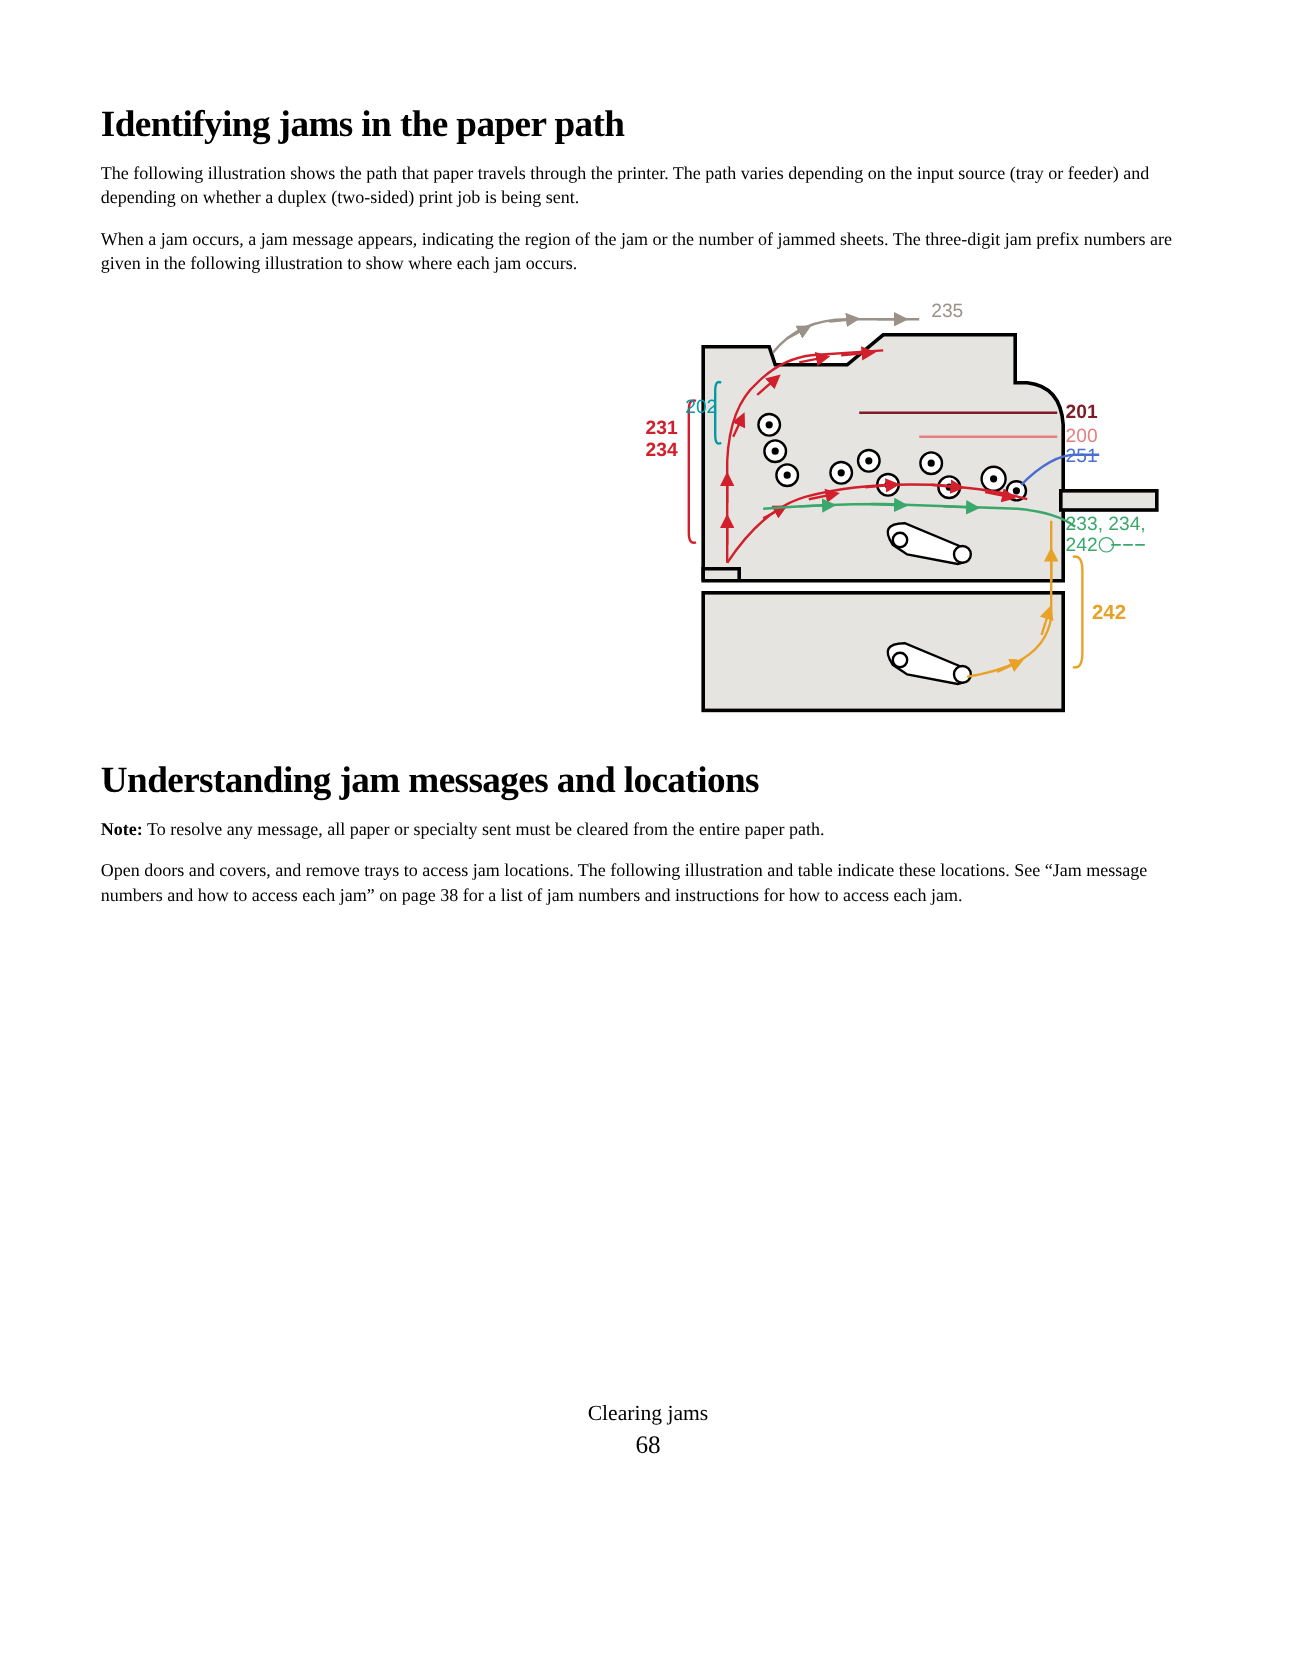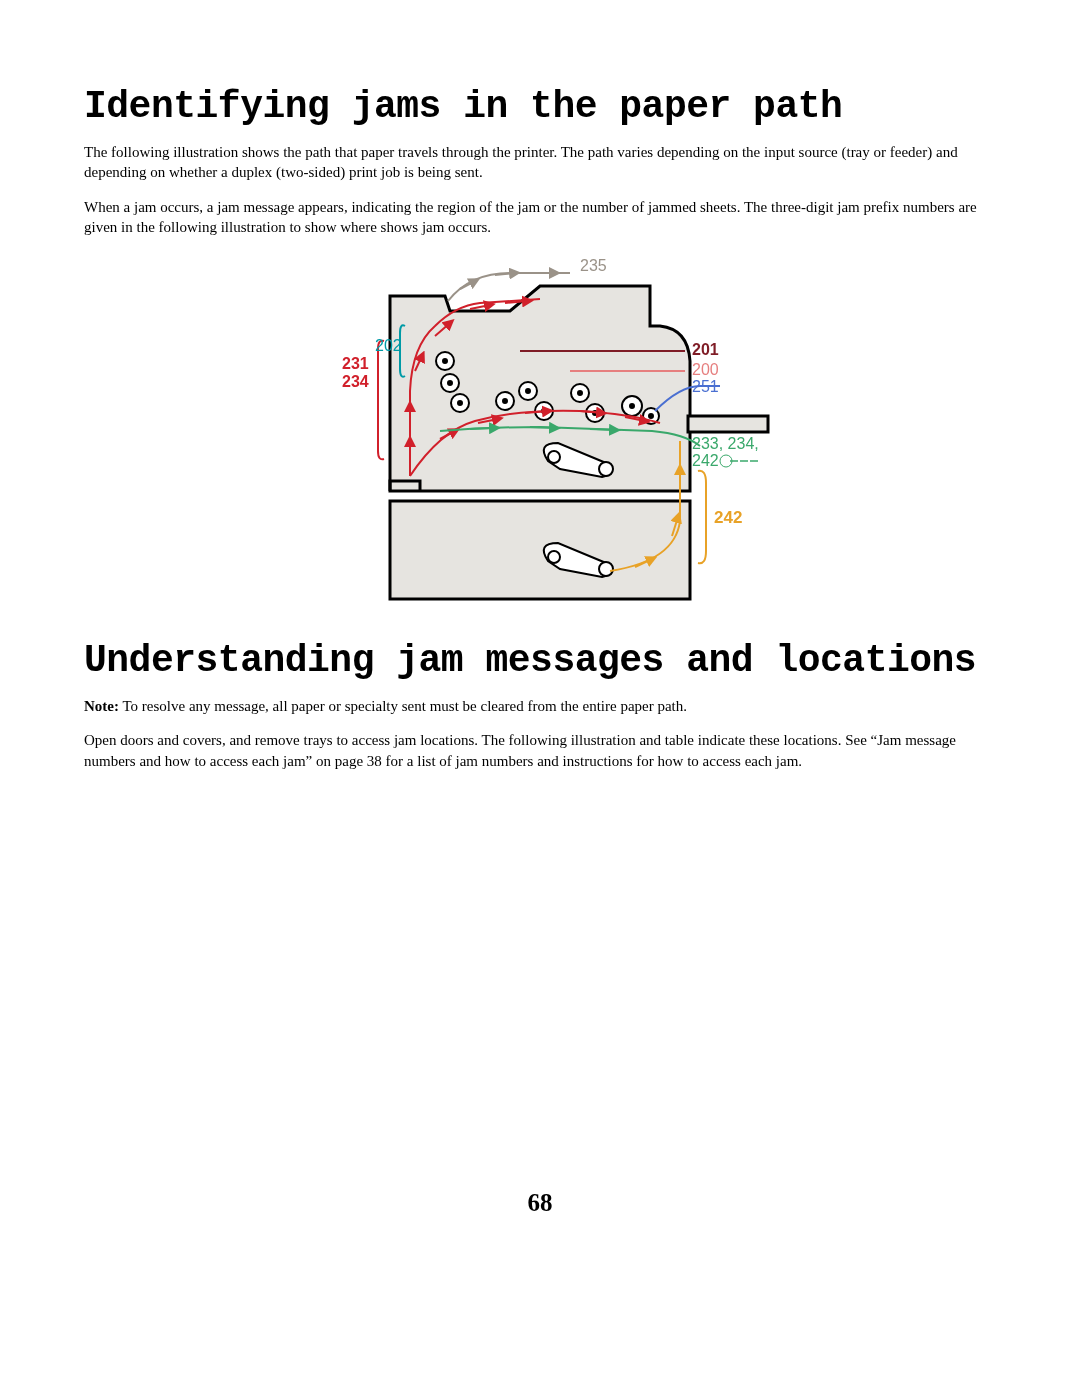--- a/index.html
+++ b/index.html
@@ -6,55 +6,55 @@
   body {
     width: 1080px;
     height: 1397px;
     background: #fff;
     font-family: Georgia, 'Times New Roman', serif;
     color: #000;
     position: relative;
     padding: 85px 84px 0 84px;
   }
   h1 {
-    font-family: Liberation Mono, monospace;
+    font-family: Liberation Serif, serif;
     font-weight: 700;
-    font-size: 38px;
+    font-size: 31px;
     letter-spacing: -0.5px;
     margin-bottom: 14px;
   }
   .h1-second { margin-top: 12px; }
   p {
     font-size: 15px;
     line-height: 1.35;
     margin-bottom: 14px;
   }
   .note-label { font-weight: 700; }
   .diagram-wrap {
     display: flex;
-    justify-content: center;
+    justify-content: flex-end;
     margin: 12px 0 18px;
   }
   svg.diagram { width: 520px; height: 370px; }
   .footer {
     position: absolute;
     left: 0; right: 0;
     bottom: 180px;
     text-align: center;
     font-family: Georgia, serif;
   }
   .footer .chapter { font-size: 18px; }
-  .footer .pagenum { font-size: 25px; font-weight: 700; margin-top: 4px; }
+  .footer .pagenum { font-size: 21px; font-weight: 400; margin-top: 4px; }
 </style>
 </head>
 <body>
 
 <h1>Identifying jams in the paper path</h1>
 <p>The following illustration shows the path that paper travels through the printer. The path varies depending on the input source (tray or feeder) and depending on whether a duplex (two-sided) print job is being sent.</p>
-<p>When a jam occurs, a jam message appears, indicating the region of the jam or the number of jammed sheets. The three-digit jam prefix numbers are given in the following illustration to show where shows jam occurs.</p>
+<p>When a jam occurs, a jam message appears, indicating the region of the jam or the number of jammed sheets. The three-digit jam prefix numbers are given in the following illustration to show where each jam occurs.</p>
 
 <div class="diagram-wrap">
 <svg class="diagram" viewBox="0 0 520 370" xmlns="http://www.w3.org/2000/svg">
   <defs>
     <marker id="arrRed" markerWidth="6" markerHeight="6" refX="3" refY="3" orient="auto">
       <path d="M0,0 L6,3 L0,6 Z" fill="#d1202b"></path>
     </marker>
     <marker id="arrGray" markerWidth="6" markerHeight="6" refX="3" refY="3" orient="auto">
       <path d="M0,0 L6,3 L0,6 Z" fill="#9a9288"></path>
     </marker>
@@ -182,14 +182,15 @@
 </svg>
 </div>
 
 <h1 class="h1-second">Understanding jam messages and locations</h1>
 <p>
   <span class="note-label">Note:</span><span> To resolve any message, all paper or specialty sent must be cleared from the entire paper path.</span>
 </p>
 <p>Open doors and covers, and remove trays to access jam locations. The following illustration and table indicate these locations. See “Jam message numbers and how to access each jam” on page 38 for a list of jam numbers and instructions for how to access each jam.</p>
 
 <div class="footer">
+  <div class="chapter">Clearing jams</div>
   <div class="pagenum">68</div>
 </div>
 
 </body></html>

